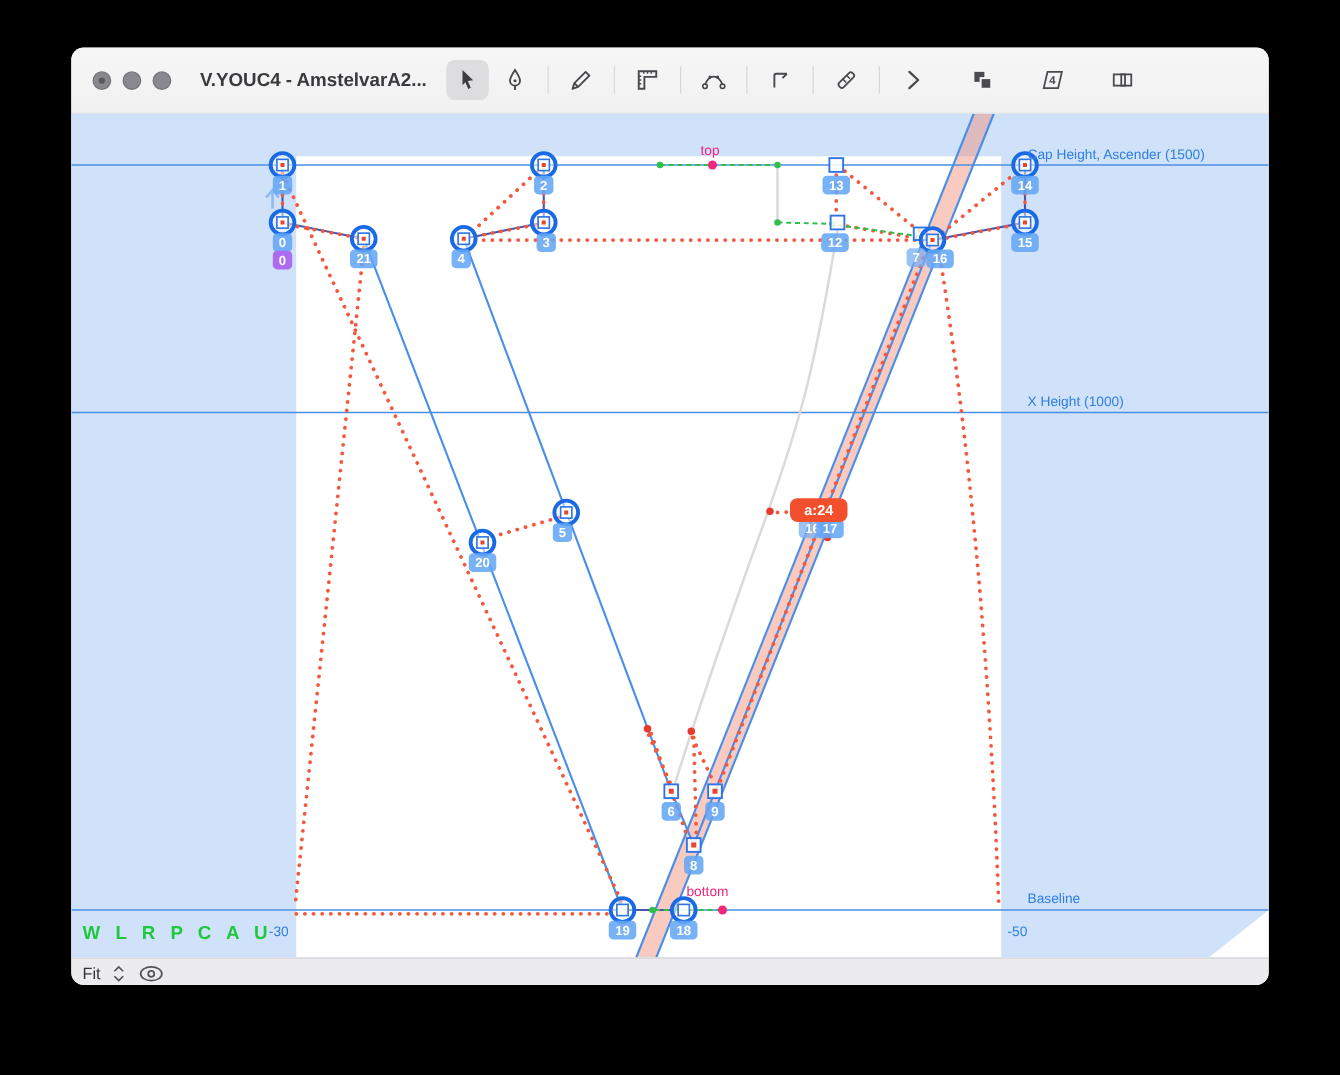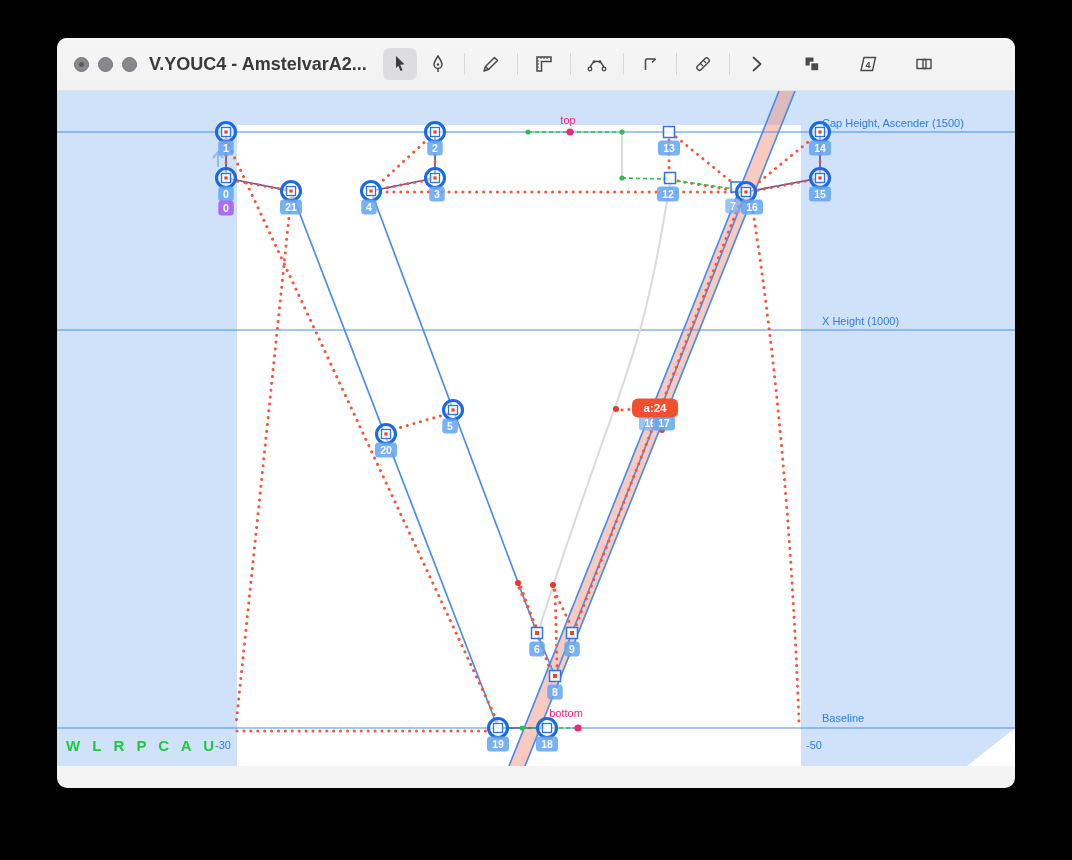--- a/index.html
+++ b/index.html
@@ -6,21 +6,21 @@
     font-family:"Liberation Sans",sans-serif;}
   #window{position:absolute;left:57px;top:38px;width:958px;height:750px;border-radius:10px;
     overflow:hidden;background:#f4f4f5;box-shadow:0 18px 50px rgba(0,0,0,.65);}
   
   #titlebar{position:relative;height:52px;background:linear-gradient(#f6f6f7,#f1f1f2);
     border-bottom:1px solid #e3e3e5;display:flex;align-items:center;}
   .traffic{display:flex;gap:9px;margin-left:17px;}
   .tl{width:13px;height:13px;border-radius:50%;background:#88888e;border:0.5px solid #74747a;
     display:flex;align-items:center;justify-content:center;}
   .tl .dot{width:5px;height:5px;border-radius:50%;background:#5a5a60;}
-  #win-title{margin-left:12px;font-size:18px;font-weight:bold;color:#3a3a3e;white-space:nowrap;}
+  #win-title{margin-left:23px;font-size:15px;font-weight:bold;color:#3a3a3e;white-space:nowrap;}
   .tools{display:flex;align-items:center;margin-left:16px;gap:4px;}
   .tool{width:34px;height:32px;border-radius:7px;display:flex;align-items:center;justify-content:center;}
   .tool.sel{background:#dddde0;}
   .tsep{width:1px;height:22px;background:#d8d8da;margin:0 5px;}
   .tool svg{display:block;}
   #layer-pill{position:absolute;right:12px;top:10px;height:30px;padding:0 14px 0 10px;border:1px solid #d2d2d6;
     border-radius:8px;display:flex;align-items:center;gap:8px;background:#f6f6f7;}
   #layer-pill span{font-size:15px;color:#3c3c40;}
   
   #canvas-wrap{position:relative;width:958px;height:675px;background:#cfe2fa;}
@@ -296,13 +296,24 @@
       <text class="mlabel" x="822" y="324">X Height (1000)</text>
       <text class="mlabel" x="822" y="721">Baseline</text>
       <text class="pink" x="568" y="123" text-anchor="middle">top</text>
       <text class="pink" x="566" y="716" text-anchor="middle">bottom</text>
       <text class="mlabel" x="231" y="748" text-anchor="end">-30</text>
       <text class="mlabel" x="806" y="748">-50</text>
       <text class="glyphset" x="66" y="750">W L R P C A U</text>
     </svg>
   </div>
 
+  <div id="statusbar">
+    <span class="zoom">Fit</span>
+    <svg width="10" height="16" viewBox="0 0 10 16">
+      <path d="M1.5 6 L5 2.5 L8.5 6" fill="none" stroke="#555" stroke-width="1.4"></path>
+      <path d="M1.5 10 L5 13.5 L8.5 10" fill="none" stroke="#555" stroke-width="1.4"></path>
+    </svg>
+    <svg width="22" height="16" viewBox="0 0 22 16">
+      <ellipse cx="11" cy="8" rx="8.5" ry="5.5" fill="none" stroke="#555" stroke-width="1.4"></ellipse>
+      <circle cx="11" cy="8" r="2.4" fill="none" stroke="#555" stroke-width="1.4"></circle>
+    </svg>
+  </div>
 </div>
 
 </body></html>

